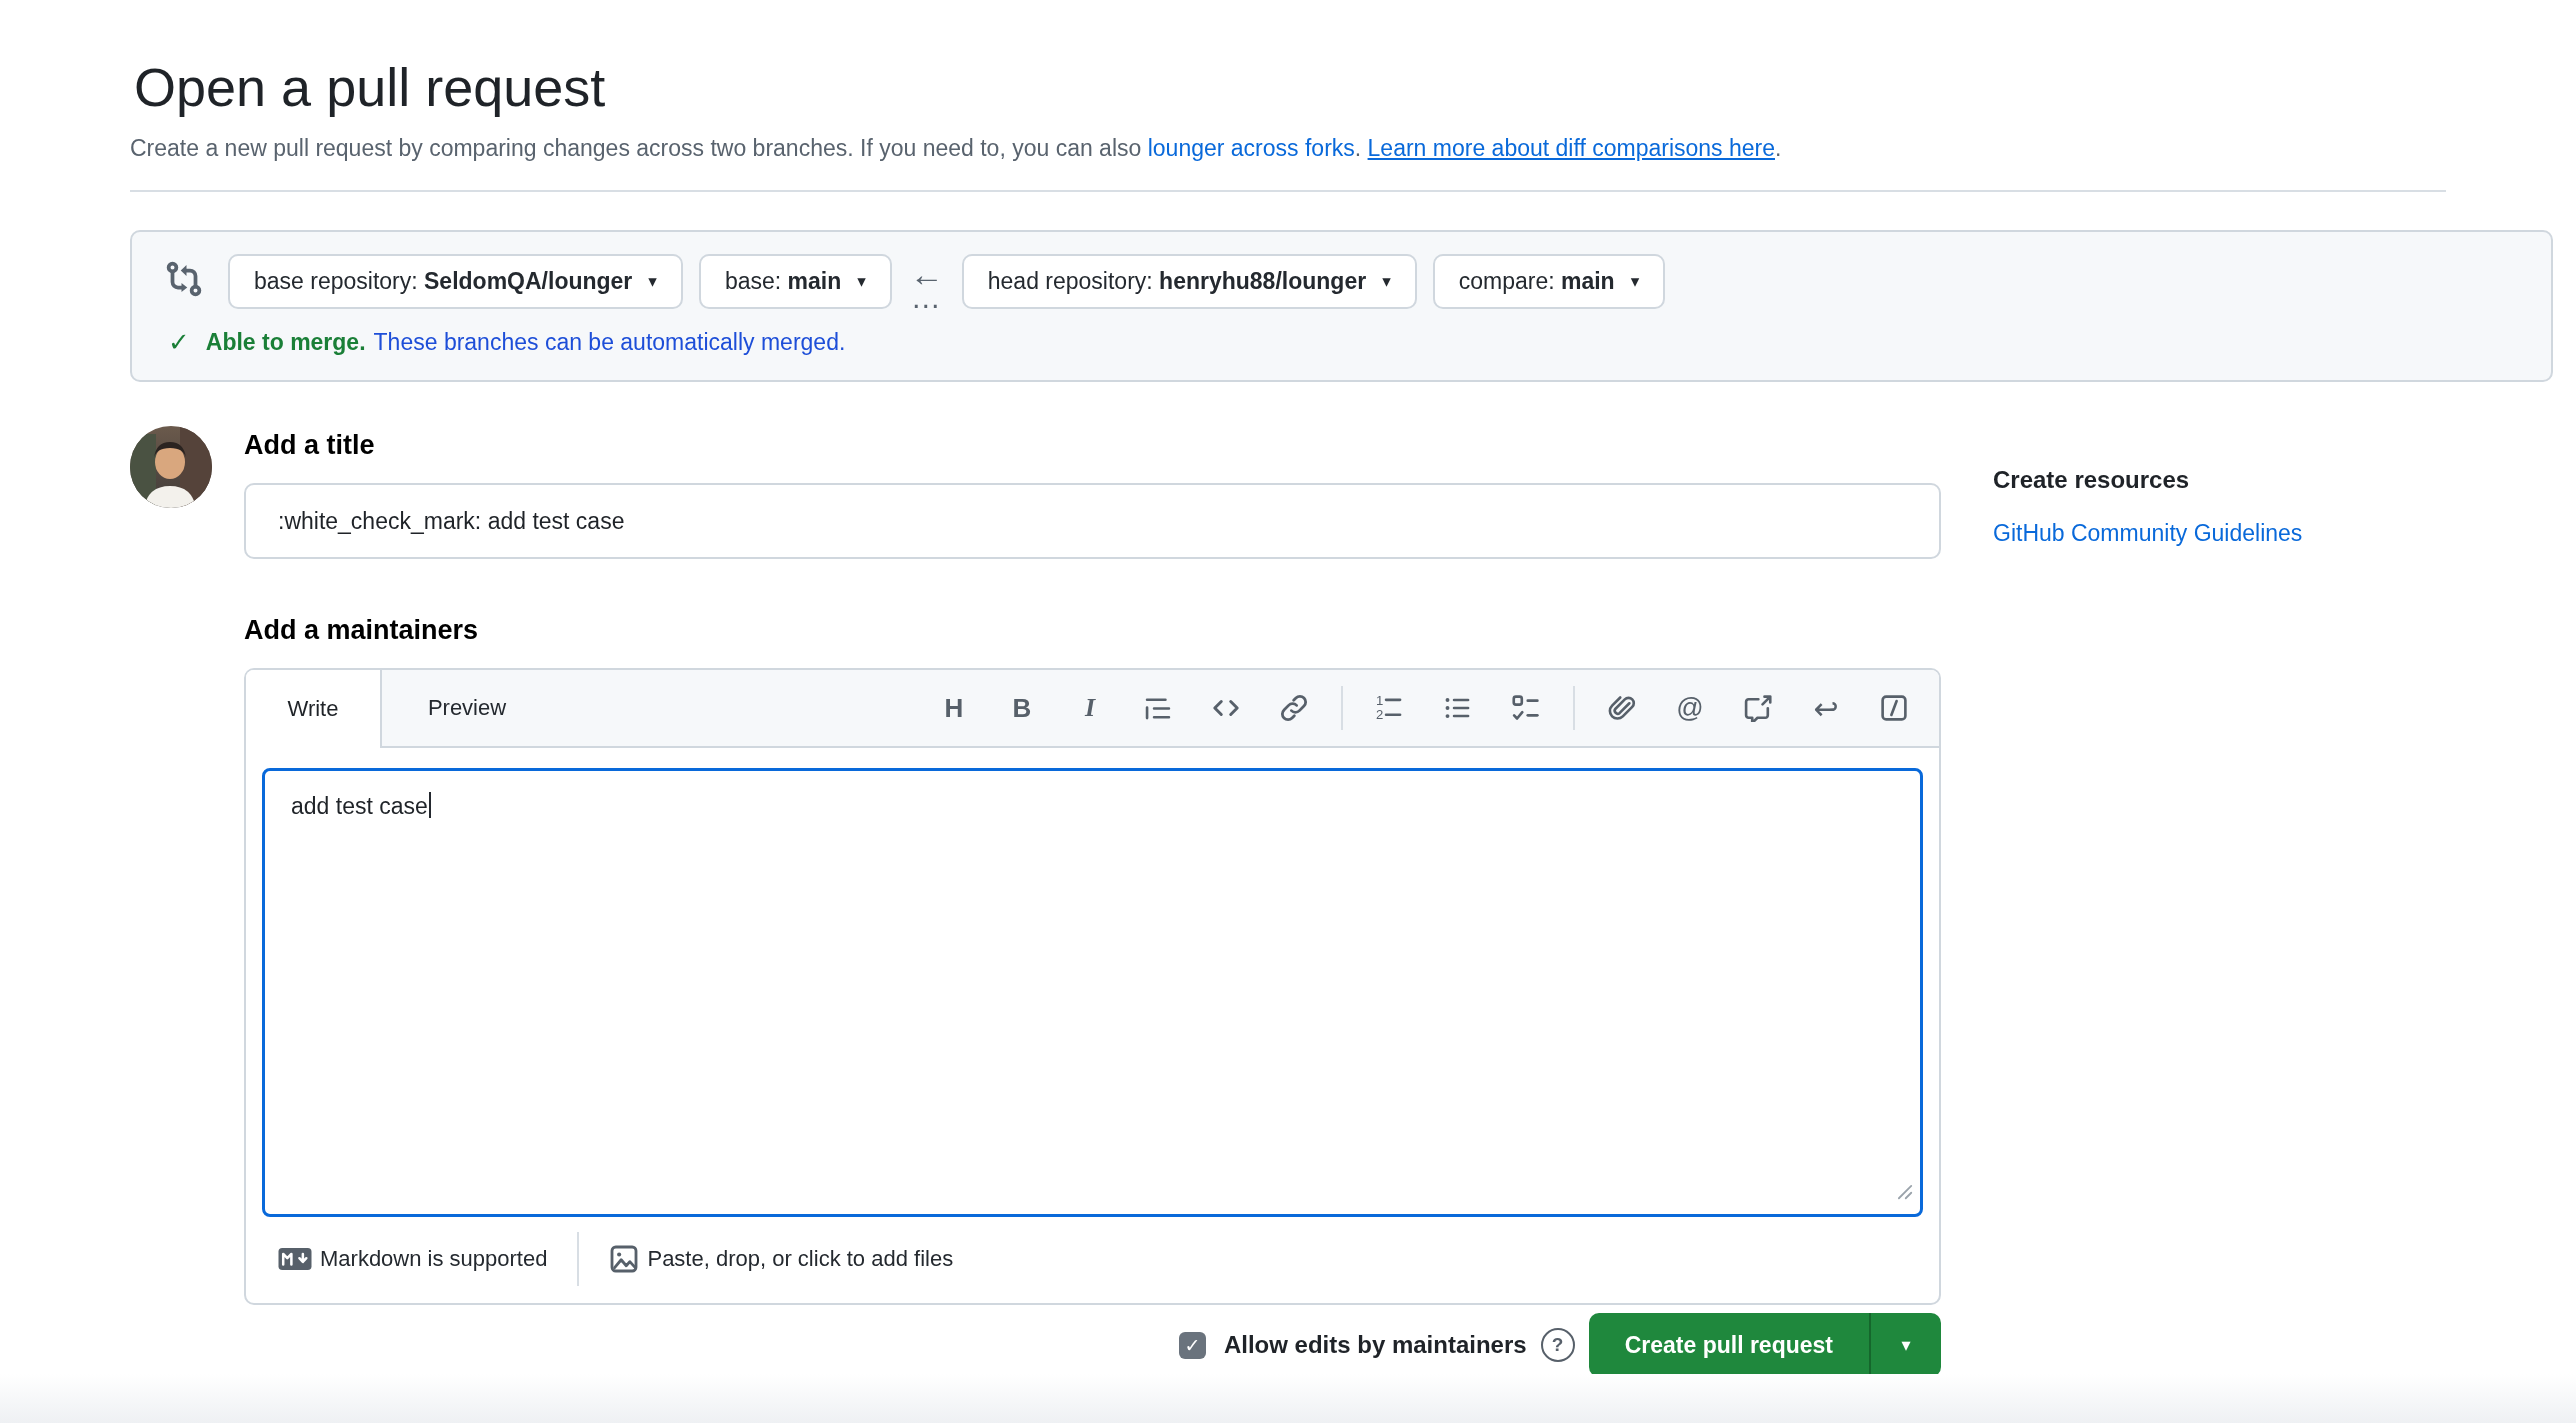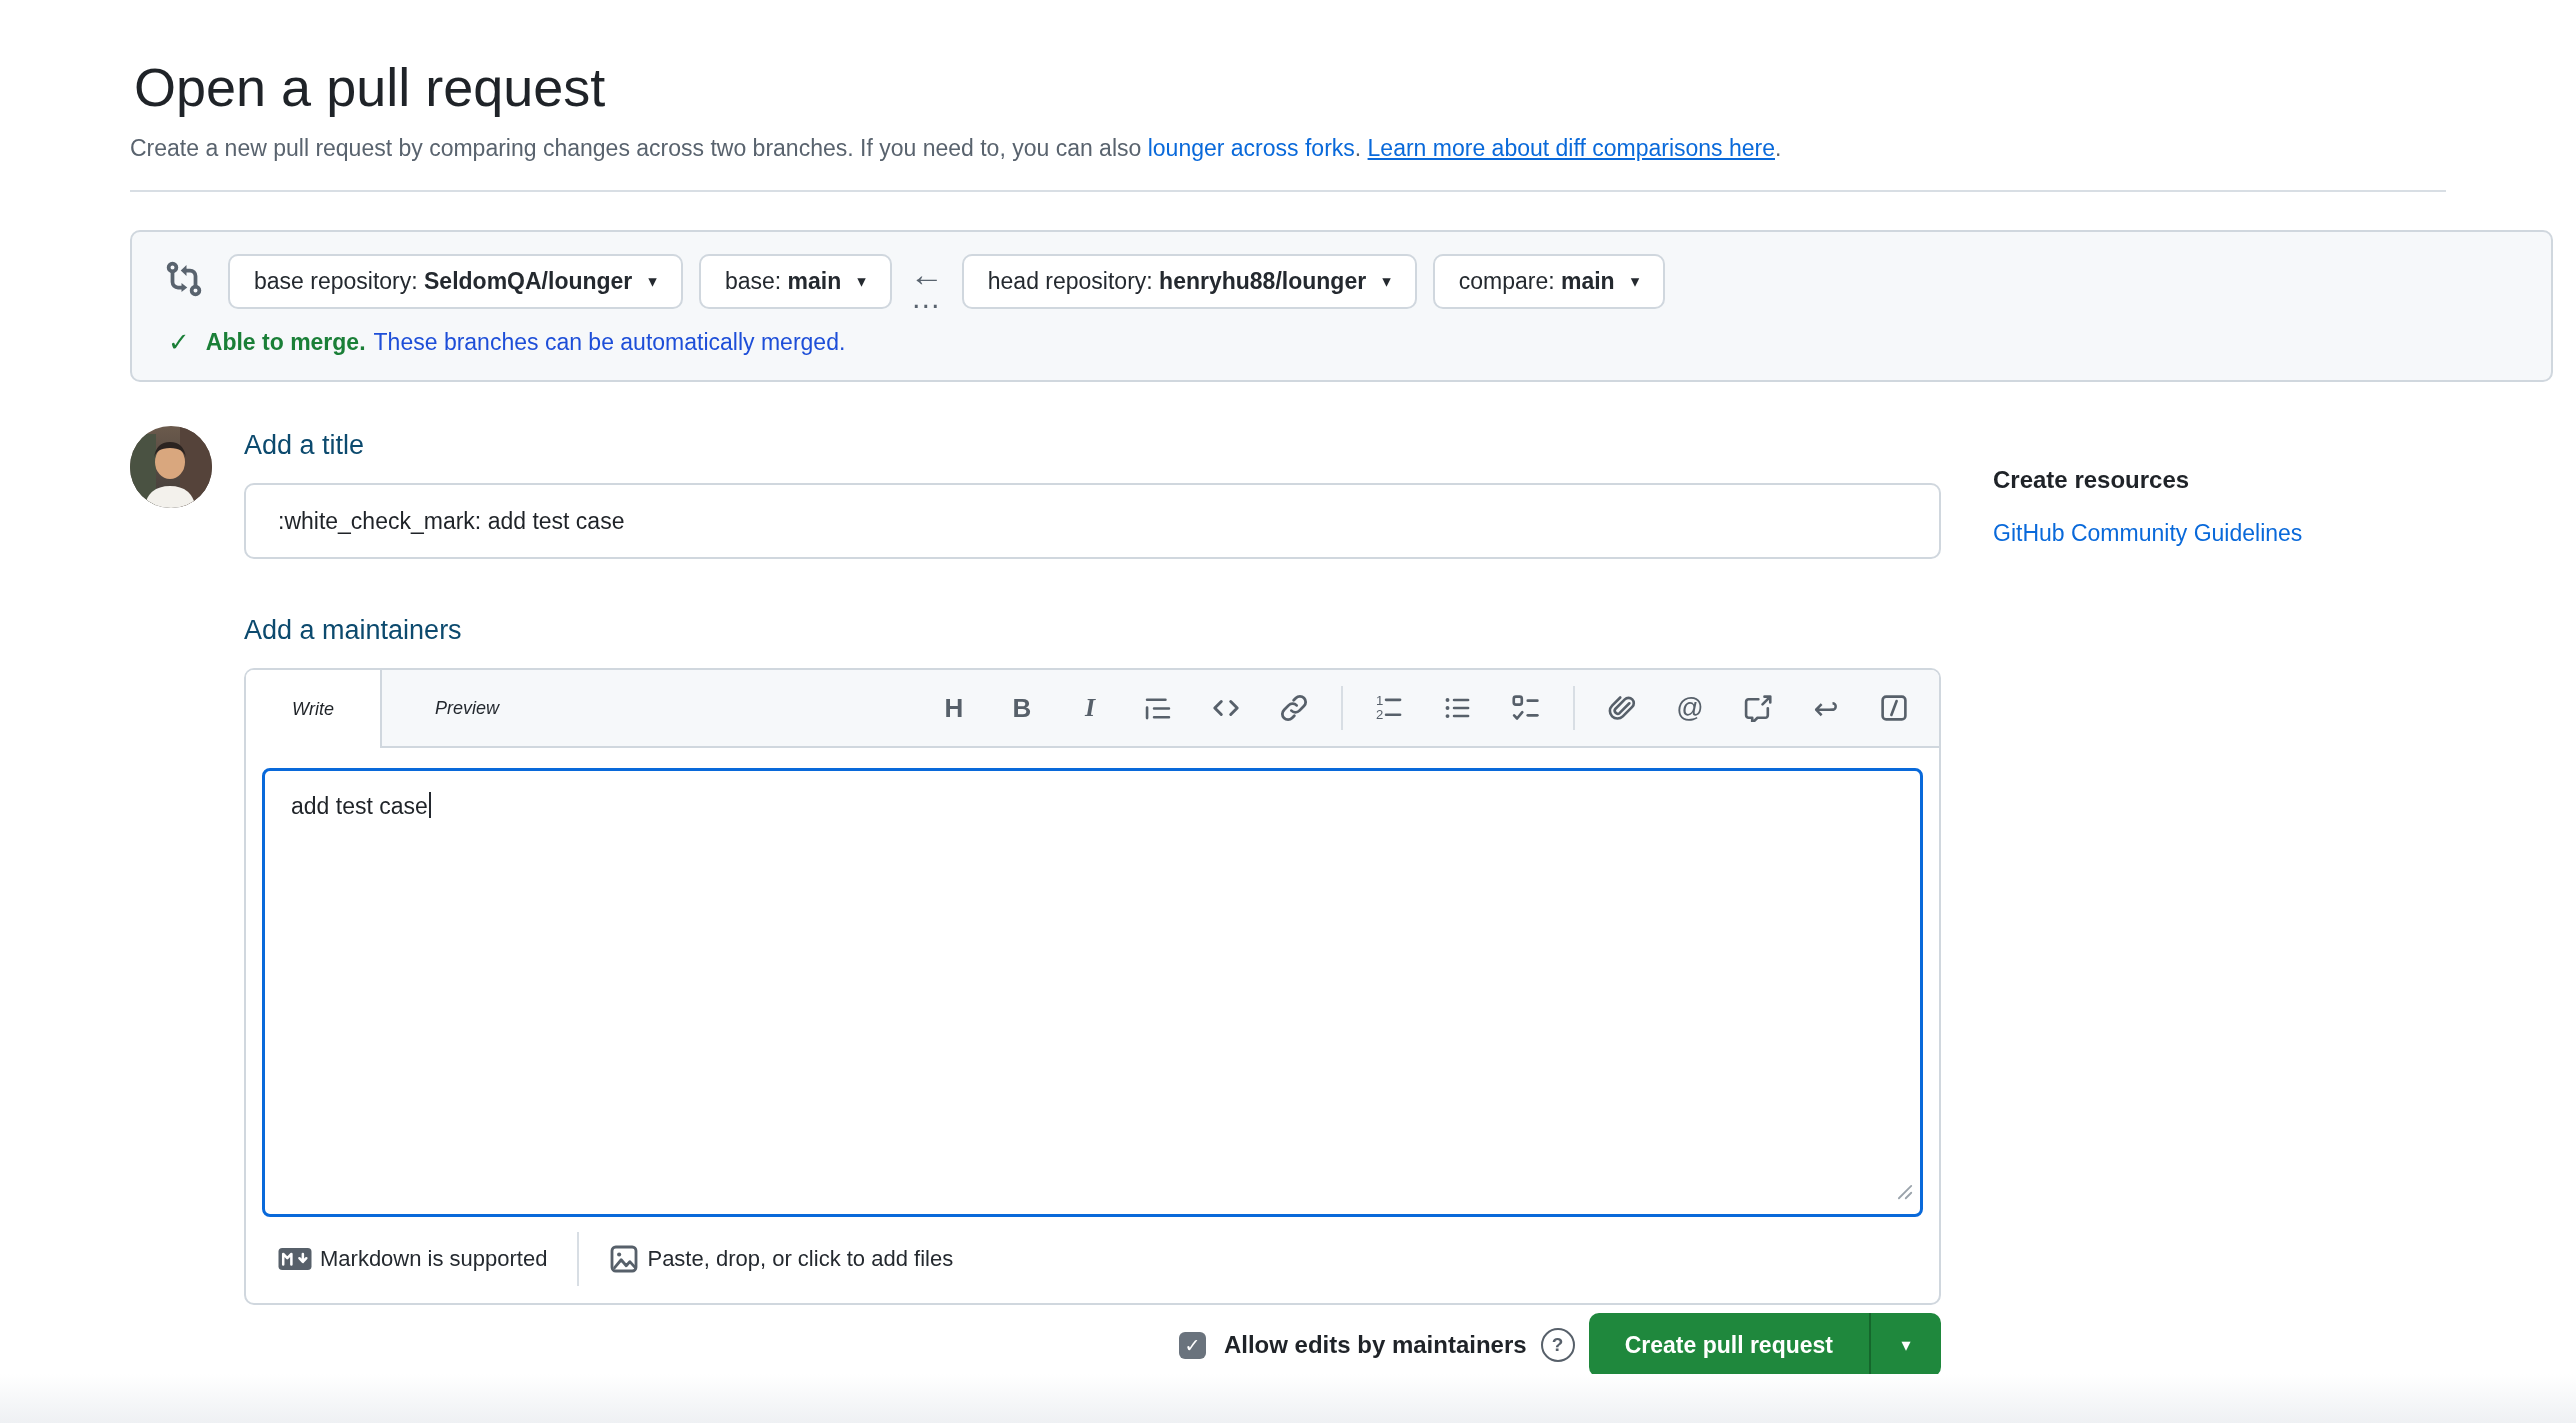--- a/index.html
+++ b/index.html
@@ -45,39 +45,39 @@
   .merge-bold { color:#1a7f37; font-weight:700; margin-right:8px; }
   .merge-rest { color:#1d4ed8; }
 
   
   .main-row { display:flex; margin-top:44px; align-items:flex-start; }
   .avatar-col { width:82px; flex:0 0 auto; margin-right:32px; }
   .avatar { width:82px; height:82px; border-radius:50%; overflow:hidden; display:block; }
   .form-col { width:1697px; flex:0 0 auto; }
   .sidebar-col { margin-left:52px; width:479px; flex:0 0 auto; padding-top:40px; }
 
-  .section-head { font-size:27px; font-weight:400; margin:4px 0 22px 0; color:#0c4a6e; }
+  .section-head { font-size:27px; font-weight:700; margin:4px 0 22px 0; color:#000000; }
   .title-input {
     width:100%; height:76px; border:2px solid #d0d7de; border-radius:10px;
     padding:0 32px; font-size:23px; color:#1f2328; background:#ffffff;
     font-family:"Liberation Sans","DejaVu Sans",sans-serif; outline:none;
   }
 
   .sidebar-head { font-size:24px; font-weight:700; margin:0 0 26px 0; color:#1f2328; }
   .sidebar-link { font-size:23px; }
 
   .desc-head { margin-top:56px; }
 
   
   .editor { margin-top:20px; border:2px solid #d0d7de; border-radius:10px; background:#ffffff; }
   .editor-header {
     background:#f6f8fa; border-bottom:2px solid #d0d7de; border-radius:8px 8px 0 0;
     display:flex; align-items:stretch; height:78px;
   }
-  .tab { display:flex; align-items:center; justify-content:center; font-size:18px; cursor:pointer;font-style:italic; }
+  .tab { display:flex; align-items:center; justify-content:center; font-size:22px; cursor:pointer; }
   .tab-write {
     width:136px; background:#ffffff; border-right:2px solid #d0d7de;
     border-radius:8px 0 0 0; margin-bottom:-2px; color:#1f2328;
   }
   .tab-preview { width:170px; color:#24292f; }
   .toolbar { margin-left:auto; display:flex; align-items:center; gap:38px; padding-right:30px; color:#57606a; }
   .tb { display:flex; align-items:center; justify-content:center; width:30px; height:34px; cursor:pointer; }
   .tb svg { display:block; }
   .tb-letter { font-size:26px; font-weight:700; }
   .tb-letter.h { font-weight:600; }

